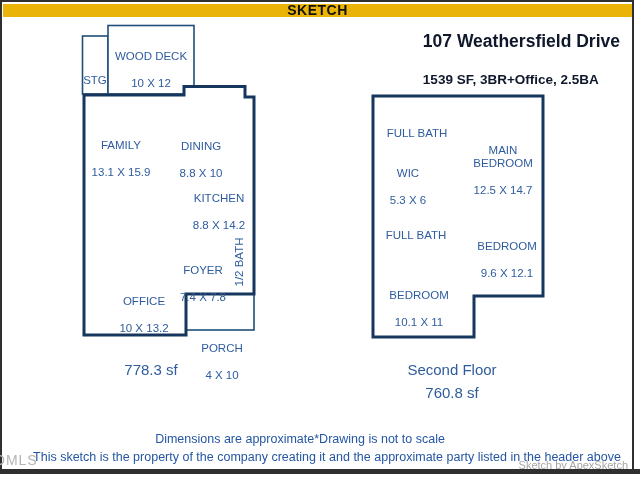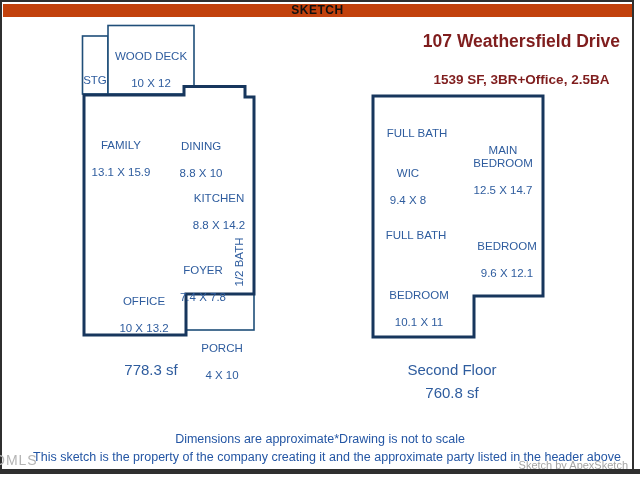--- a/index.html
+++ b/index.html
@@ -1,24 +1,24 @@
 <!DOCTYPE html>
 <html style="--outline: #17365d; --outline_thin: #1f4e79; --label: #2e5c9e; --disclaimer: #2456a4;"><head>
 <meta charset="utf-8">
 <style>
   html,body{margin:0;padding:0;background:#fff;}
   .page{position:relative;width:640px;height:477px;background:#fff;overflow:hidden;
         font-family:"Liberation Sans",sans-serif;}
   .frame{position:absolute;left:0;top:0;width:634px;height:469px;box-sizing:border-box;
          border-left:2px solid #2f2f2f;border-top:2px solid #2f2f2f;border-right:2px solid #2f2f2f;}
   .bottom-bar{position:absolute;left:0;top:469px;width:640px;height:5px;background:#2f2f2f;}
-  .sketch-bar{position:absolute;left:3px;top:4px;width:629px;height:13px;background:#c2410c;
-              text-align:center;font-size:12px;font-weight:bold;line-height:13px;
+  .sketch-bar{position:absolute;left:3px;top:4px;width:629px;height:13px;background:#eab308;
+              text-align:center;font-size:14px;font-weight:bold;line-height:13px;
               letter-spacing:.5px;color:#111;}
-  .title-block{position:absolute;right:20px;top:31px;text-align:center;color:#7f1d1d;}
+  .title-block{position:absolute;right:20px;top:31px;text-align:left;color:#0f172a;}
   .addr{font-size:17.5px;font-weight:bold;}
   .summary{font-size:13.5px;font-weight:bold;margin-top:20px;}
   svg{position:absolute;left:0;top:0;}
   .thick{fill:#ffffff;stroke:var(--outline,#17365d);stroke-width:3;stroke-linejoin:miter;}
   .thin{fill:#ffffff;stroke:var(--outline_thin,#1f4e79);stroke-width:1.6;}
   .room-label{position:absolute;transform:translateX(-50%);text-align:center;
               font-size:11.5px;line-height:13.5px;color:var(--label,#2e5c9e);white-space:pre-line;}
   .room-label.rot{transform:translate(-50%,-50%) rotate(-90deg);white-space:nowrap;}
   .floor-caption{position:absolute;transform:translateX(-50%);text-align:center;
                  color:var(--label,#2e5c9e);font-size:15px;line-height:23px;}
@@ -90,21 +90,21 @@
   <div class="room-label" style="left:417px;top:113px;">
     <div>FULL BATH</div>
   </div>
   <div class="room-label" style="left:503px;top:130px;">
     <div>MAIN
 BEDROOM</div>
     <div>12.5 X 14.7</div>
   </div>
   <div class="room-label" style="left:408px;top:153px;">
     <div>WIC</div>
-    <div>9.4 X 8</div>
+    <div>5.3 X 6</div>
   </div>
   <div class="room-label" style="left:416px;top:215px;">
     <div>FULL BATH</div>
   </div>
   <div class="room-label" style="left:507px;top:226px;">
     <div>BEDROOM</div>
     <div>9.6 X 12.1</div>
   </div>
   <div class="room-label" style="left:419px;top:275px;">
     <div>BEDROOM</div>
@@ -112,19 +112,19 @@
   </div>
 
   <div class="floor-caption" style="left:151px;top:358px;">
     <div>778.3 sf</div>
   </div>
   <div class="floor-caption" style="left:452px;top:358px;">
     <div>Second Floor</div>
     <div>760.8 sf</div>
   </div>
 
-  <div class="disc" style="left:320px;top:432px;text-align:right;">Dimensions are approximate*Drawing is not to scale</div>
+  <div class="disc" style="left:300px;top:432px;text-align:right;">Dimensions are approximate*Drawing is not to scale</div>
   <div class="disc" style="left:327px;top:450px;">This sketch is the property of the company creating it and the approximate party listed in the header above</div>
   <div class="credit">Sketch by ApexSketch</div>
   <div class="watermark">OMLS</div>
 
   <div class="bottom-bar"></div>
 </div>
 
 </body></html>

